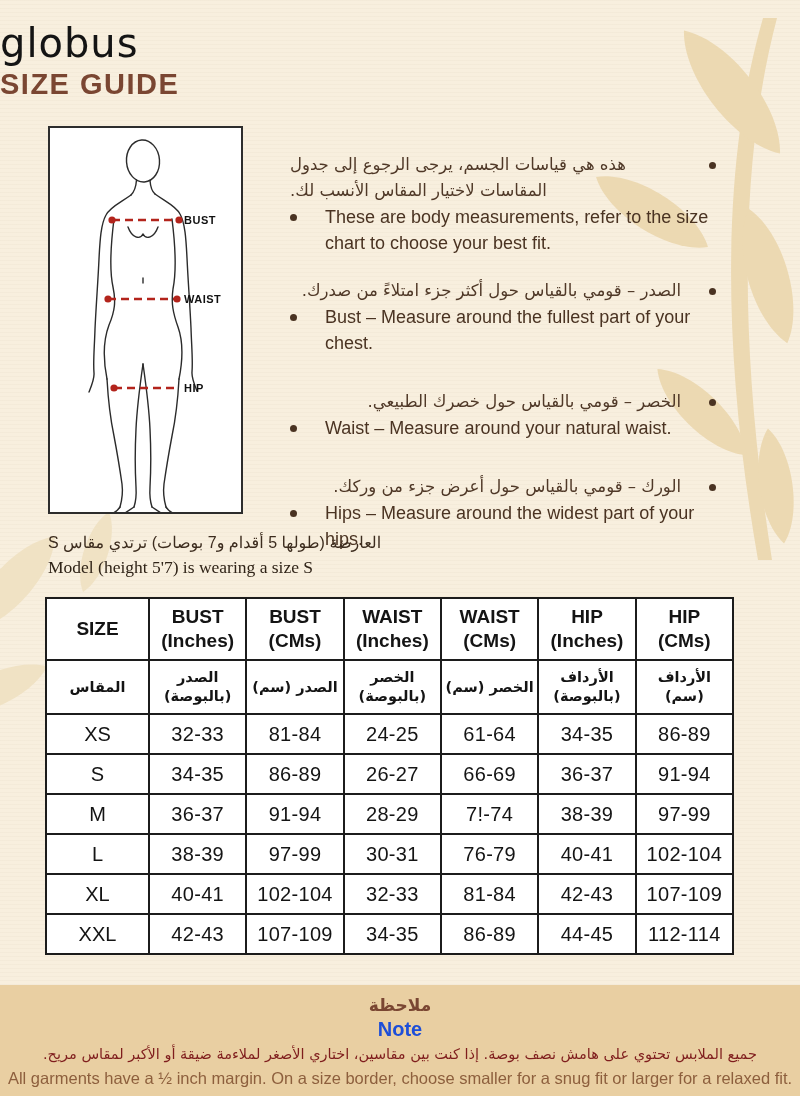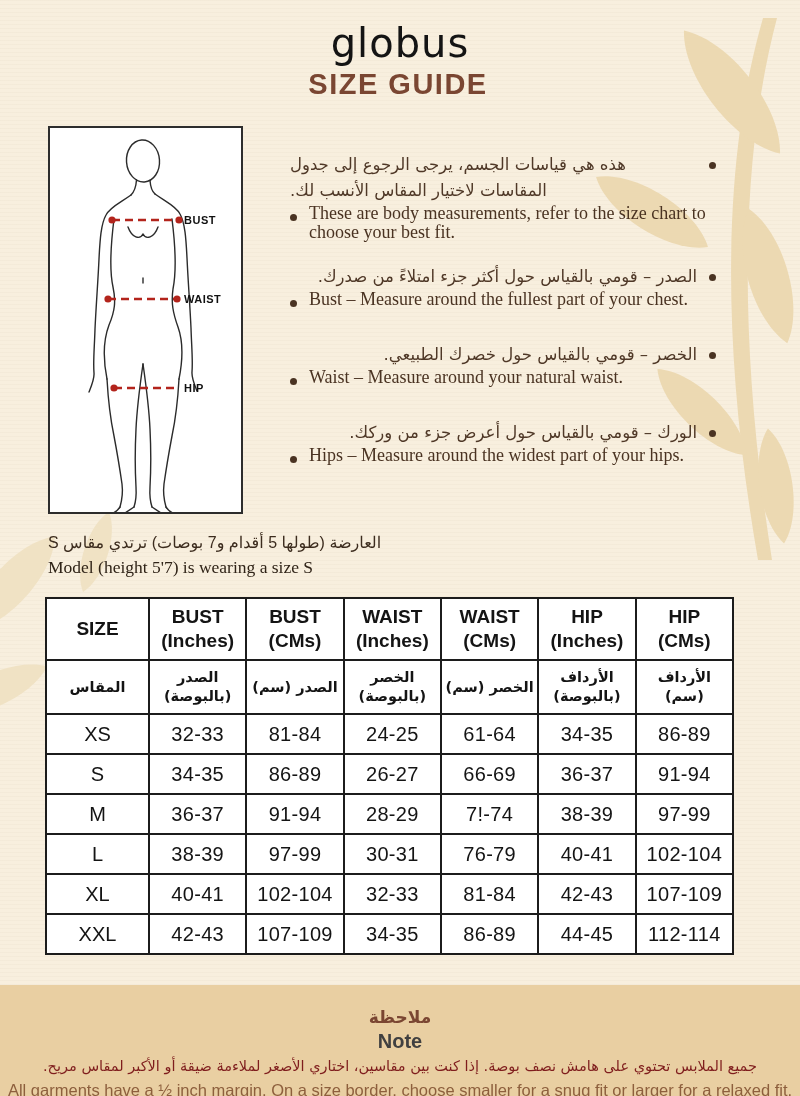--- a/index.html
+++ b/index.html
@@ -13,21 +13,21 @@
       transparent 1px, transparent 4px);
     overflow: hidden;
     font-family: "Liberation Sans", sans-serif;
     color: #4f3827;
   }
   .decor { position: absolute; pointer-events: none; }
   .decor-top-right { top: 0; right: 0; }
   .decor-left-mid { left: 0; top: 500px; }
 
   
-  .header { position: absolute; top: 22px; left: 0; width: 100%; text-align: center; }
+  .header { position: absolute; top: 22px; left: 0; width: 100%; }
   .brand {
     font-family: "DejaVu Sans", sans-serif;
     font-size: 40px; font-weight: 400; letter-spacing: 1px;
     color: #141414; line-height: 1.05;
   }
   .title {
     margin: 4px 4px 0 0;
     font-size: 29px; font-weight: bold; letter-spacing: 1.5px;
     color: #7a4632;
   }
@@ -46,33 +46,33 @@
     font-size: 11px; font-weight: bold; letter-spacing: 0.5px; color: #111;
   }
   .measure-label.bust { top: 92px; }
   .measure-label.waist { top: 171px; }
   .measure-label.hip { top: 260px; }
 
   
   .bullets { position: absolute; left: 290px; top: 152px; width: 426px; }
   .bullet-group { margin-bottom: 33px; }
   .bullet-group:first-child { margin-bottom: 22px; }
-  .bullet { display: flex; gap: 12px; }
+  .bullet { display: flex; gap: 28px; }
   .dot { flex: none; width: 7px; height: 7px; border-radius: 50%; background: #4a3322; margin-top: 10px; }
   .bullet .btxt { flex: 1; }
   .bullet.ar { flex-direction: row-reverse; }
   .bullet.ar .btxt {
     direction: rtl; text-align: right;
     font-family: "DejaVu Sans", sans-serif;
     font-size: 16.5px; line-height: 26px; color: #4f3827;
   }
   .bullet-group:first-child .bullet.ar .btxt { text-align: left; }
   .bullet.en .btxt {
-    font-family: Liberation Serif, serif;
-    font-size: 18px; line-height: 19px; color: #4a3322;
+    font-family: Liberation Sans, sans-serif;
+    font-size: 18px; line-height: 26px; color: #4a3322;
   }
 
   
   .model-note { position: absolute; left: 48px; top: 530px; width: 430px; }
   .model-note .ar {
     direction: rtl; text-align: left;
     font-family: Liberation Sans, sans-serif;
     font-size: 16px; line-height: 25px; color: #3c2c1e;
   }
   .model-note .en {
@@ -96,27 +96,27 @@
   .size-table tbody tr { height: 40px; }
   .th-en { font-size: 19px; font-weight: bold; line-height: 1.25; }
   .th-ar { direction: rtl; font-family: "DejaVu Sans", sans-serif; font-size: 14.5px; font-weight: bold; line-height: 1.3; }
   .size-cell { font-size: 20px; font-weight: normal; }
   .val-cell { font-size: 20px; letter-spacing: 0.3px; }
 
   
   .footer {
     position: absolute; left: 0; top: 985px; width: 800px; height: 111px;
     background: #e9cfa2; text-align: center; box-sizing: border-box;
-    padding-top: 21px;
+    padding-top: 9px;
   }
   .footer .h-ar {
     direction: rtl; font-family: "DejaVu Sans", sans-serif;
     font-size: 17px; font-weight: bold; color: #7a4632; line-height: 23px;
   }
-  .footer .h-en { font-size: 20px; font-weight: bold; color: #404040; line-height: 25px; }
+  .footer .h-en { font-size: 20px; font-weight: bold; color: #1d4ed8; line-height: 25px; }
   .footer .b-ar {
     direction: rtl; font-family: "DejaVu Sans", sans-serif;
     font-size: 14.5px; color: #7f1d1d; line-height: 24px;
   }
   .footer .b-en { font-size: 16.5px; color: #8d5f3d; line-height: 24px; }
 </style>
 </head>
 <body>
 
 <div class="page">

